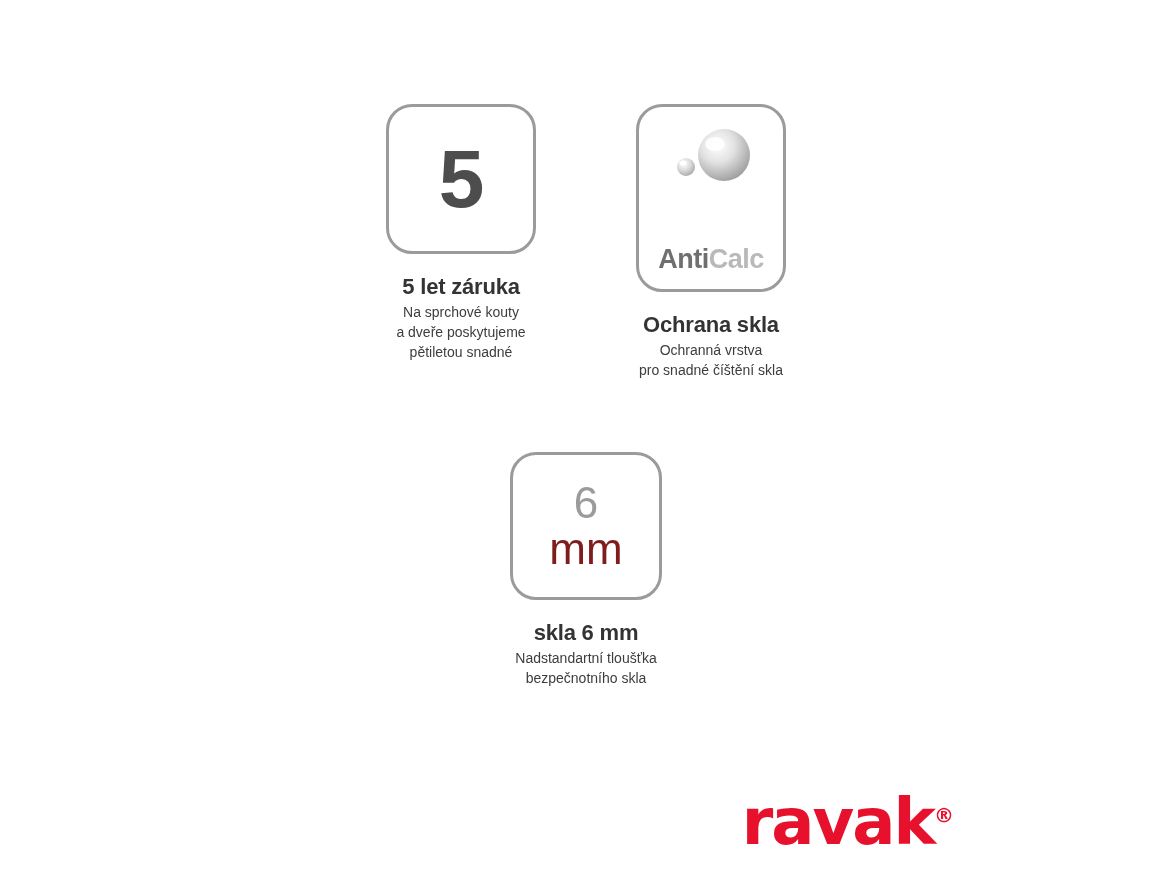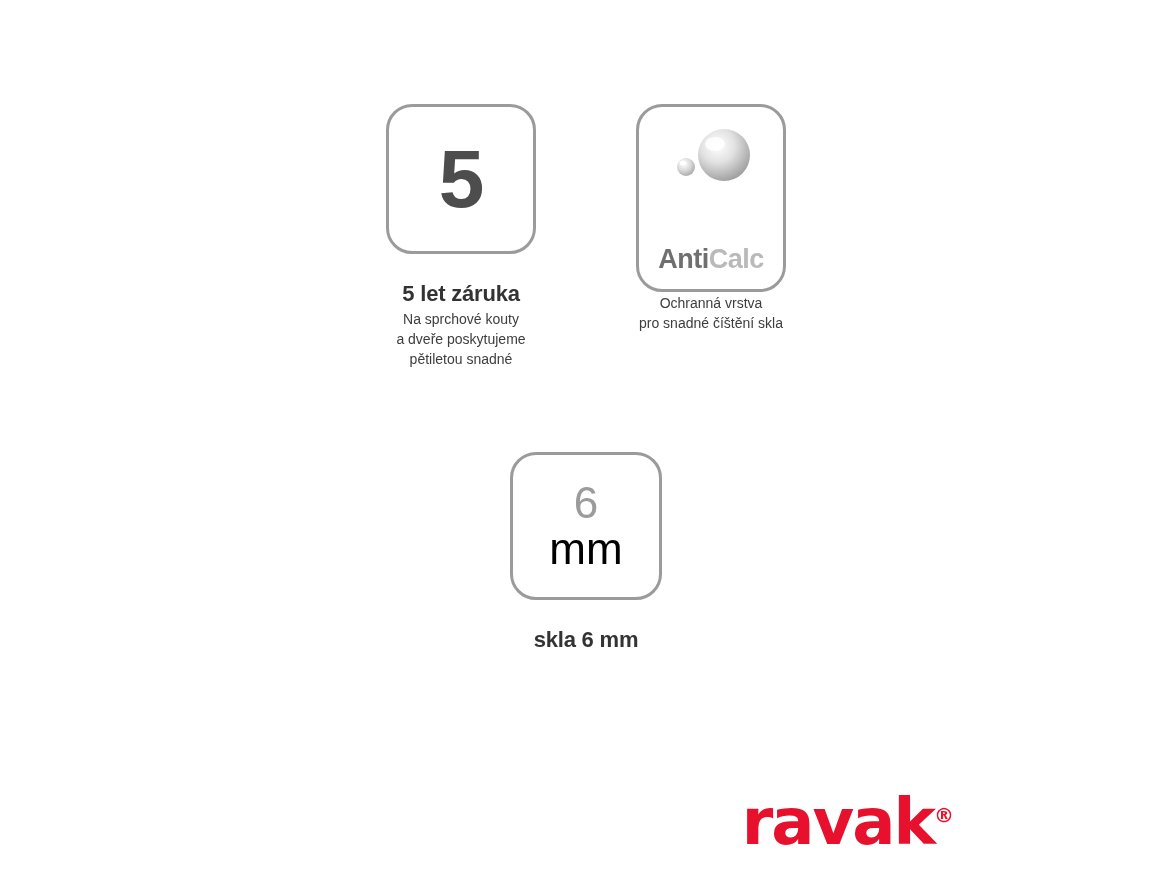--- a/index.html
+++ b/index.html
@@ -75,29 +75,29 @@
     flex-direction: column;
     line-height: 1.0;
   }
   .badge-6mm .six {
     font-size: 44px;
     color: #9b9b9b;
     line-height: 1.05;
   }
   .badge-6mm .mm {
     font-size: 44px;
-    color: #000000;
+    color: #7f1d1d;
     line-height: 1.05;
   }
 
   .feat-title {
     font-size: 22px;
     font-weight: bold;
     color: #333333;
-    margin-top: 25px;
+    margin-top: 18px;
     line-height: 1.33;
     letter-spacing: -0.2px;
   }
   .feat-desc {
     font-size: 14px;
     color: #3d3d3d;
     line-height: 1.42;
     margin-top: 2px;
   }
 
@@ -172,33 +172,38 @@
           <circle cx="85" cy="32" r="26" fill="url(#g1)"></circle>
           <ellipse cx="76" cy="21" rx="10" ry="7" fill="#ffffff" opacity="0.85"></ellipse>
           <circle cx="47" cy="44" r="9" fill="url(#g2)"></circle>
           <ellipse cx="44" cy="40" rx="3.5" ry="2.5" fill="#ffffff" opacity="0.9"></ellipse>
         </svg>
       </div>
       <div class="anticalc-word">
         <span class="anti">Anti</span><span class="calc">Calc</span>
       </div>
     </div>
+    <div class="feat-title">Ochrana skla</div>
     <div class="feat-desc">
       <div>Ochranná vrstva</div>
       <div>pro snadné číštění skla</div>
     </div>
   </div>
 
   <div class="feature" id="feat-thickness">
     <div class="badge-box badge-6mm">
       <span class="six">6</span>
       <span class="mm">mm</span>
     </div>
     <div class="feat-title">
       <div>skla 6 mm</div>
     </div>
+    <div class="feat-desc">
+      <div>Nadstandartní tloušťka</div>
+      <div>bezpečnotního skla</div>
+    </div>
   </div>
 
   <div class="logo">
     <span>ravak</span><span class="reg">®</span>
   </div>
 
 </div>
 
 </body></html>

